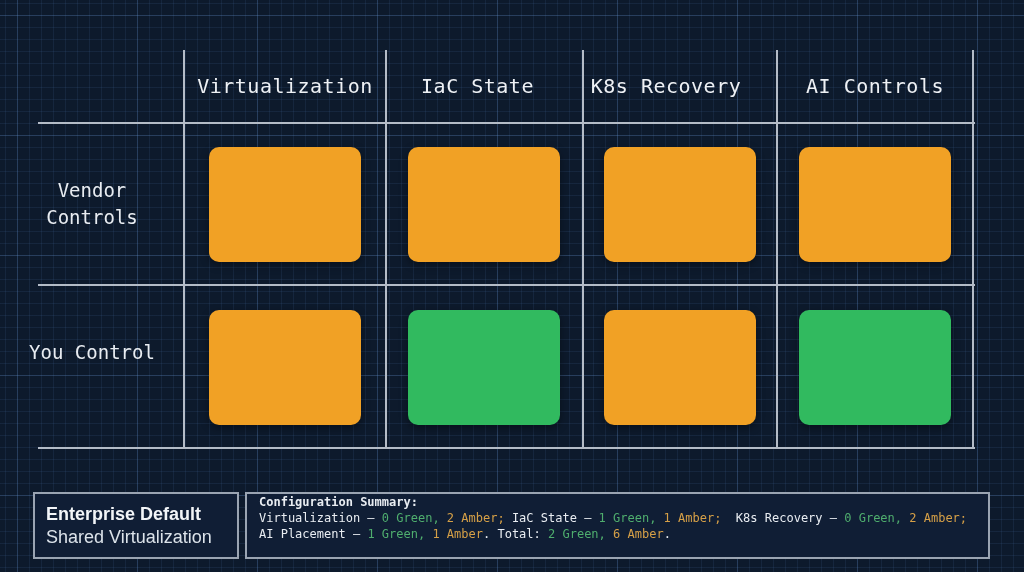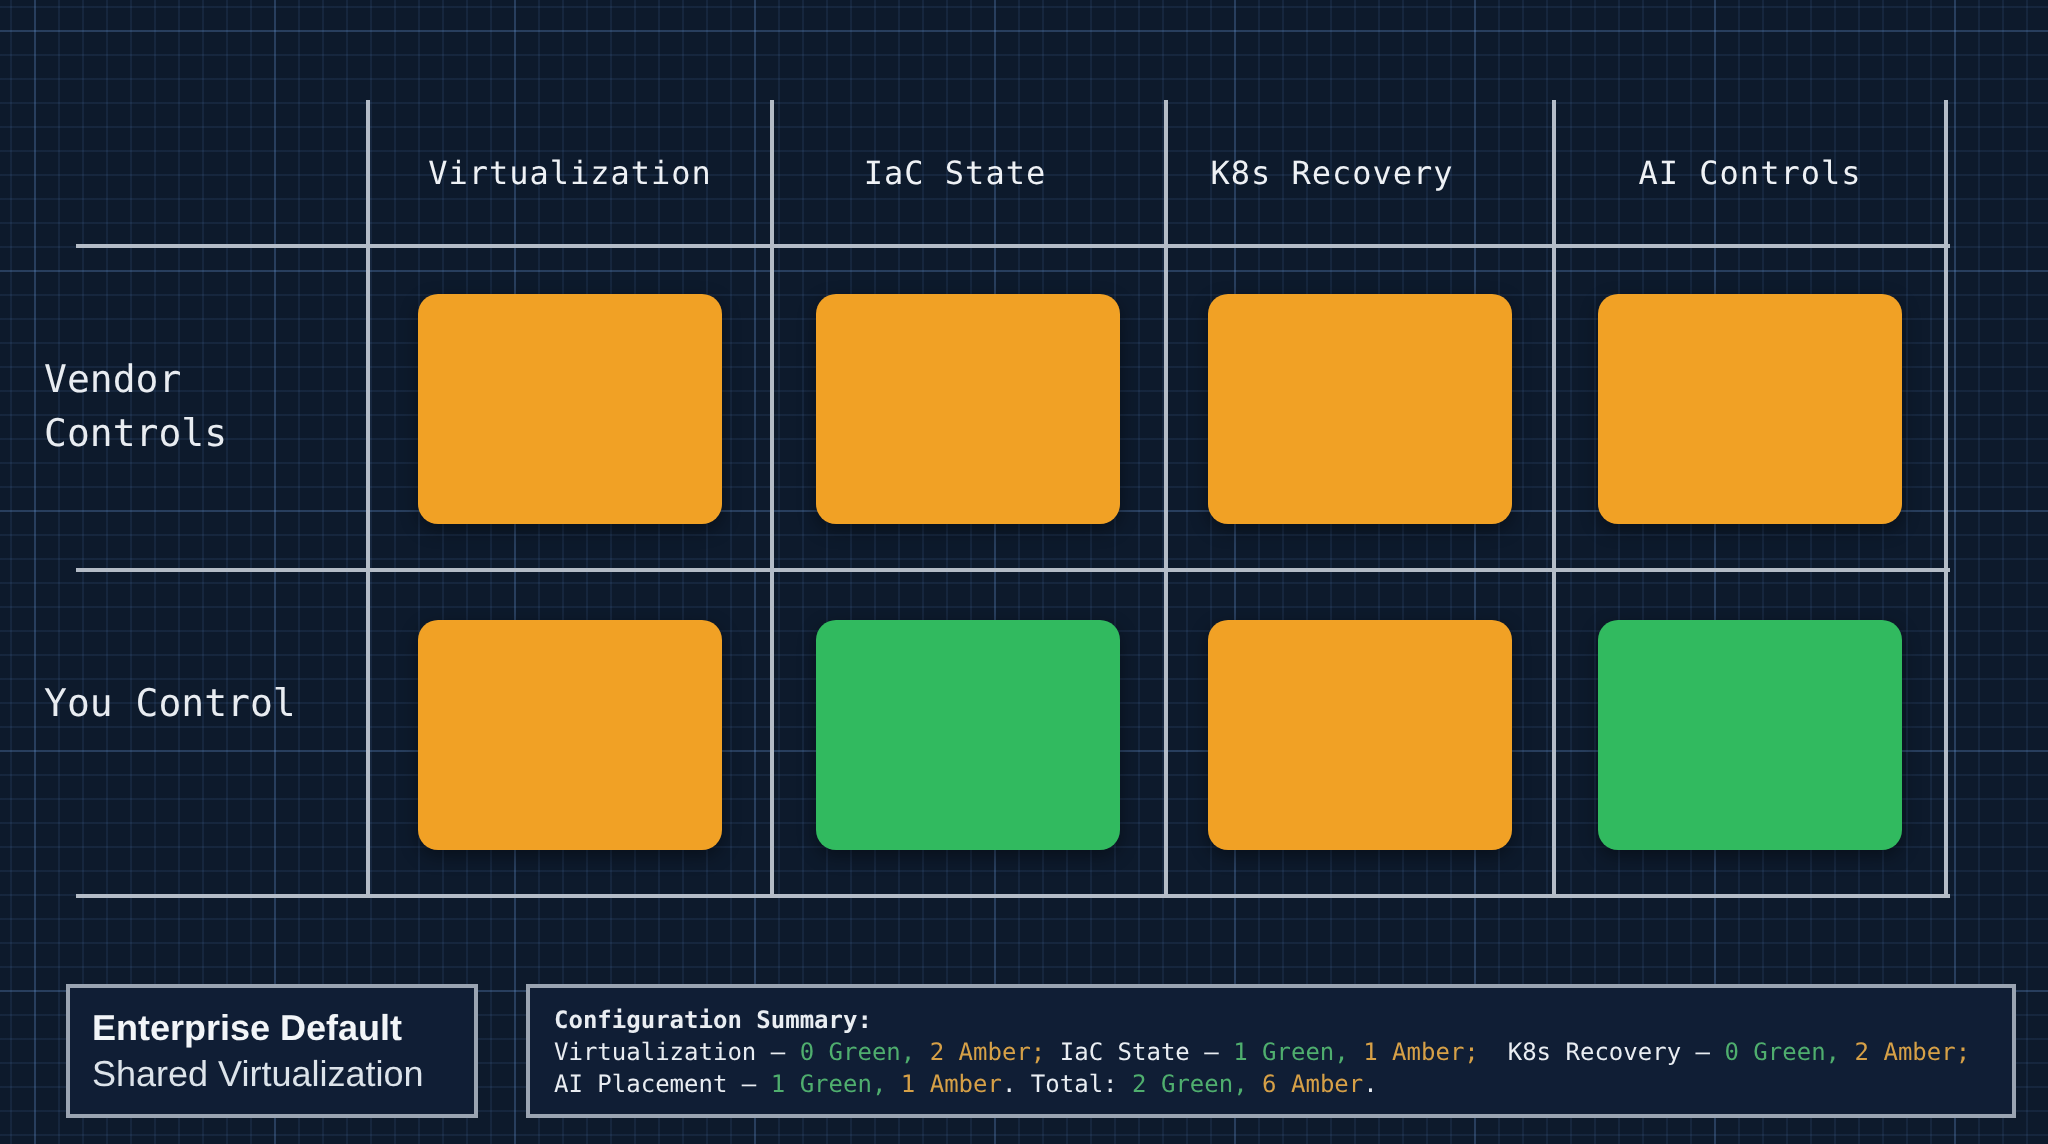--- a/index.html
+++ b/index.html
@@ -15,41 +15,41 @@
     background-position:17px 15px,17px 15px,5px 3px,5px 3px;
     font-family:"DejaVu Sans Mono", monospace;
   }
   
   .vline{position:absolute;width:2px;top:50px;height:399px;background:#b4bcc7;}
   .hline{position:absolute;height:2px;left:38px;width:937px;background:#b4bcc7;}
   .vl0{left:183px}.vl1{left:385px}.vl2{left:582px}.vl3{left:776px}.vl4{left:972px}
   .hl0{top:122px}.hl1{top:284px}.hl2{top:447px}
   
   .col-header{position:absolute;top:50px;height:72px;display:flex;align-items:center;justify-content:center;
-    color:#eef1f5;font-size:16px;letter-spacing:.5px;}
+    color:#eef1f5;font-size:20px;letter-spacing:.5px;}
   .ch0{left:185px;width:200px}.ch1{left:387px;width:181px}.ch2{left:584px;width:164px}.ch3{left:778px;width:194px}
   
   .row-label{position:absolute;left:0;width:184px;display:flex;align-items:center;justify-content:center;
-    color:#e8ecf1;font-size:19px;line-height:27px;text-align:left;}
+    color:#e8ecf1;font-size:19px;line-height:27px;text-align:center;}
   .row-label .lbl{width:140px;}
   .rl0{top:123px;height:161px}.rl1{top:285px;height:135px}
   
   .cell{position:absolute;width:152px;height:115px;border-radius:10px;
     box-shadow:0 3px 9px rgba(0,0,0,0.40);}
   .r0{top:147px}.r1{top:310px}
   .c0{left:209px}.c1{left:408px}.c2{left:604px}.c3{left:799px}
   
   .legend-box{position:absolute;left:33px;top:492px;width:206px;height:67px;box-sizing:border-box;
     border:2px solid #9aa4b2;background:#101e35;display:flex;flex-direction:column;justify-content:center;
     padding-left:11px;font-family:"Liberation Sans", sans-serif;}
   .legend-title{font-size:18px;font-weight:bold;color:#f2f5f8;line-height:23px;}
   .legend-subtitle{font-size:18px;color:#dce3ea;line-height:23px;}
   .summary-box{position:absolute;left:245px;top:492px;width:745px;height:67px;box-sizing:border-box;
-    border:2px solid #9aa4b2;background:#101e35;display:flex;flex-direction:column;justify-content:center;
-    padding-left:12px;font-size:12px;line-height:16px;white-space:pre;margin-left:18px;}
+    border:2px solid #9aa4b2;background:#101e35;display:flex;flex-direction:column;
+    padding-left:12px;font-size:12px;line-height:16px;white-space:pre;}
   .summary-title{font-weight:bold;color:#e9edf2;}
   .summary-line{color:#e9edf2;}
 </style>
 </head>
 <body>
 
 <div class="stage">
 
   <div class="vline vl0"></div>
   <div class="vline vl1"></div>

